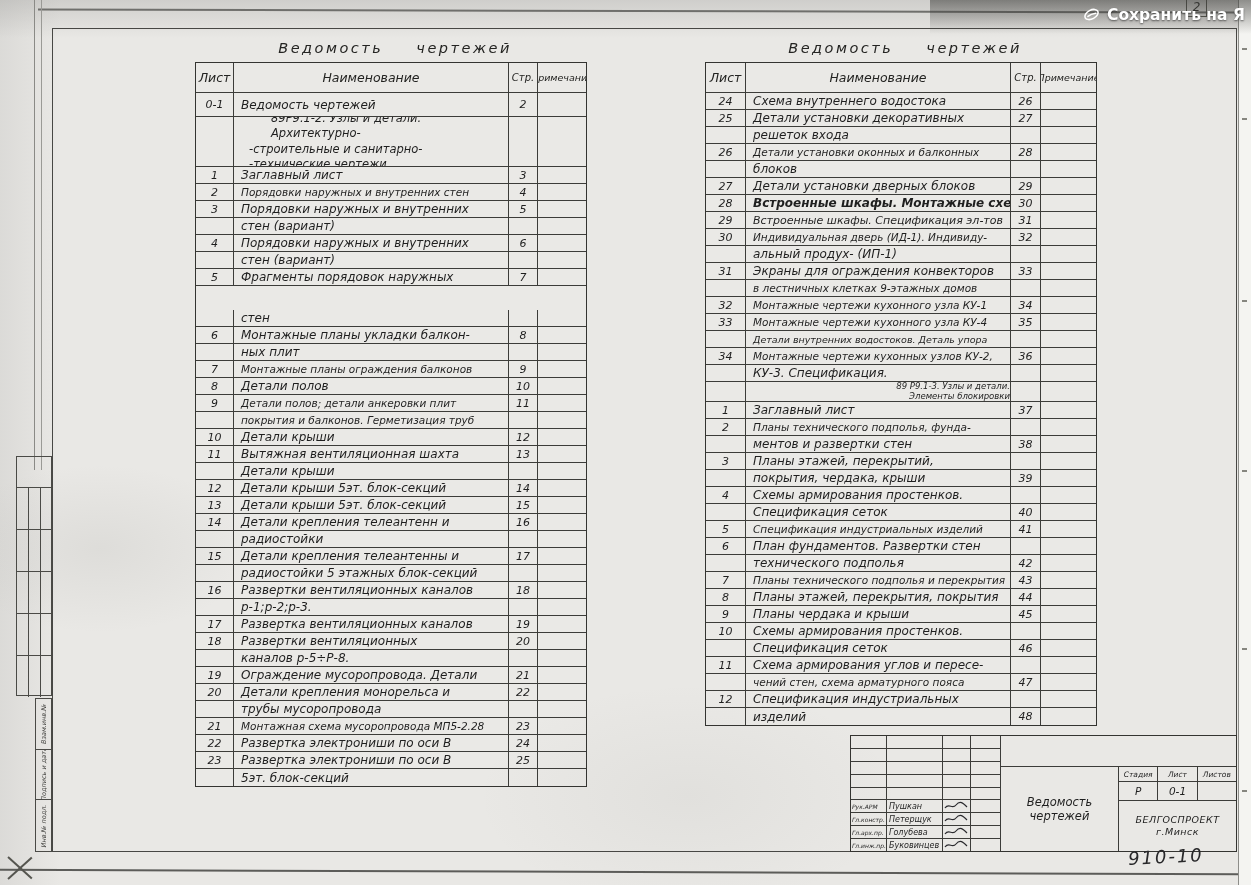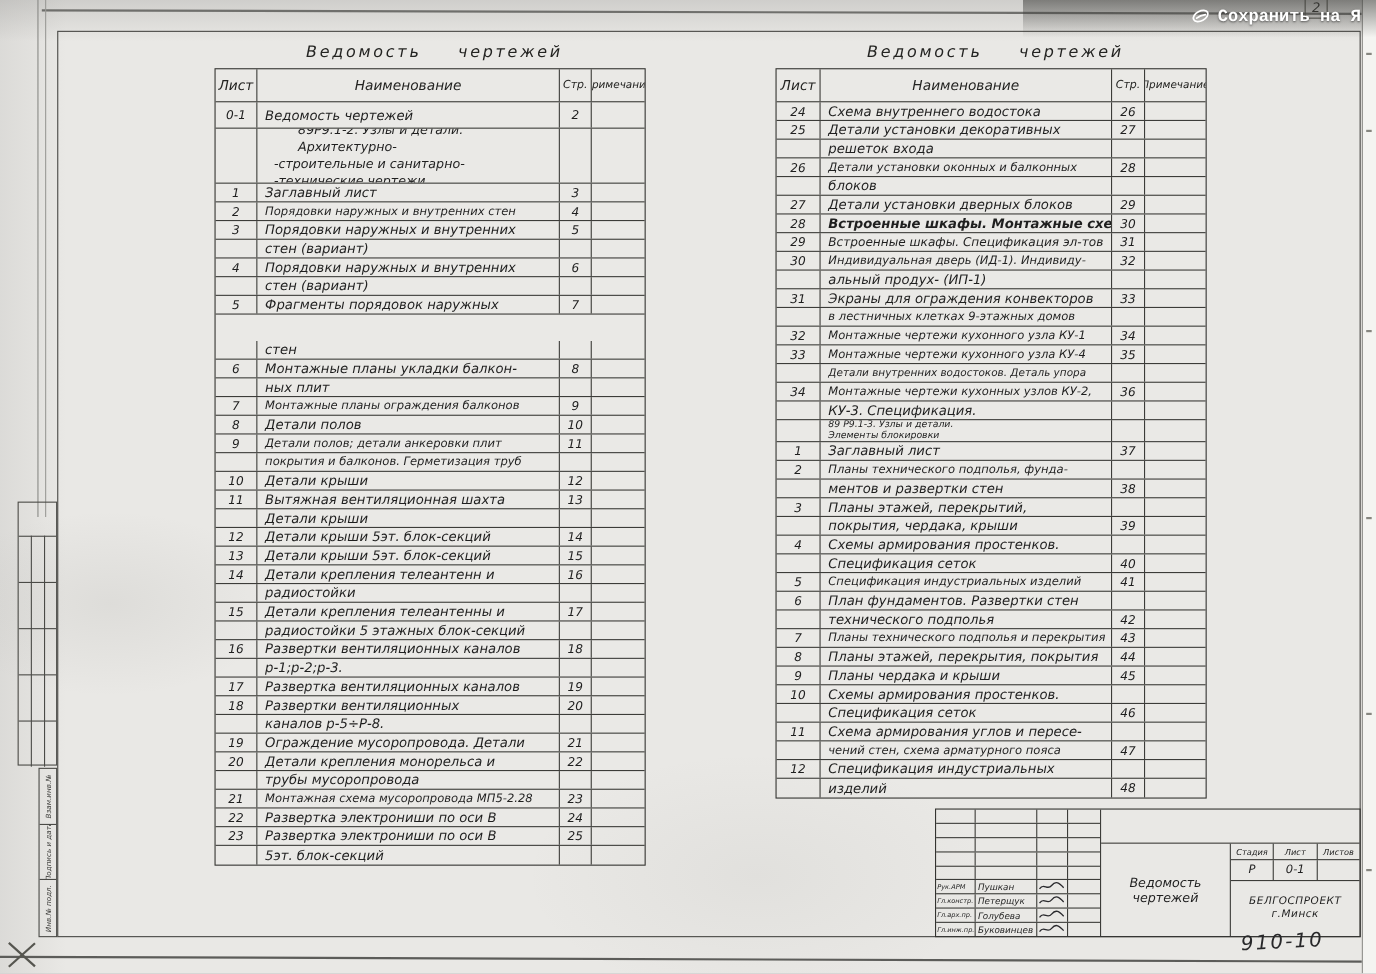--- a/index.html
+++ b/index.html
@@ -48,21 +48,21 @@
     white-space:nowrap;font-style:italic;display:flex;align-items:center;}
   .tcell:last-child{border-right:none;}
   .c-sheet,.c-page{justify-content:center;font-size:11px;}
   .c-name{padding-left:7px;font-size:12px;}
   .thead .tcell{justify-content:center;padding-left:0;font-size:12.5px;color:#232321;}
   .thead .c-page{font-size:10px;}
   .thead .c-note{font-size:9.5px;}
   .groupcell{flex-direction:column;align-items:flex-start;justify-content:center;white-space:normal;}
   .gline{font-size:11.5px;line-height:15.5px;font-style:italic;padding-left:8px;}
   .gline:first-child{padding-left:30px;}
-  .gsmall .gline{font-size:8.5px;line-height:9.5px;padding-left:0;width:100%;text-align:left;}
+  .gsmall .gline{font-size:8.5px;line-height:9.5px;padding-left:0;width:100%;text-align:right;}
   
   .stamp{position:absolute;left:850px;top:735px;width:387px;height:117px;border:1.8px solid #343431;box-sizing:border-box;display:flex;}
   .stamp-left{width:150px;border-right:1.3px solid #3c3c39;box-sizing:border-box;display:flex;flex-direction:column;}
   .srow{flex:1;display:flex;border-bottom:1px solid #3c3c39;box-sizing:border-box;min-height:0;}
   .srow:last-child{border-bottom:none;}
   .scell{border-right:1px solid #3c3c39;box-sizing:border-box;overflow:hidden;font-style:italic;display:flex;align-items:center;}
   .scell:last-child{border-right:none;}
   .s-role{width:36px;font-size:6px;padding-left:1px;}
   .s-name{width:56px;font-size:8px;padding-left:2px;}
   .s-sig{width:28px;position:relative;}
@@ -88,21 +88,21 @@
   .corner-page{position:absolute;left:1186px;top:0;width:21px;height:17px;
     border:1px solid #56564f;border-top:none;box-sizing:border-box;text-align:center;
     font-style:italic;font-size:12px;line-height:15px;color:#33332f;}
   
   .sig-squiggle{position:absolute;left:0;top:0;}
   
   .top-grad{position:absolute;left:930px;top:0;width:321px;height:34px;
     background:linear-gradient(to bottom,rgba(58,58,55,.55),rgba(58,58,55,0));pointer-events:none;}
   .save-btn{position:absolute;left:1082px;top:5px;display:flex;align-items:center;gap:6px;
     color:#ffffff;font-size:15.5px;font-weight:bold;white-space:nowrap;cursor:pointer;
-    text-shadow:0 1px 2px rgba(0,0,0,.55);font-family:Liberation Mono, monospace;}
+    text-shadow:0 1px 2px rgba(0,0,0,.55);}
   .save-icon{width:19px;height:19px;flex:0 0 auto;}
 </style>
 </head>
 <body>
 
 <div id="page">
   <div id="paper-tint"></div>
 
   <div class="edge-top"></div>
   <div class="edge-left-a"></div>

